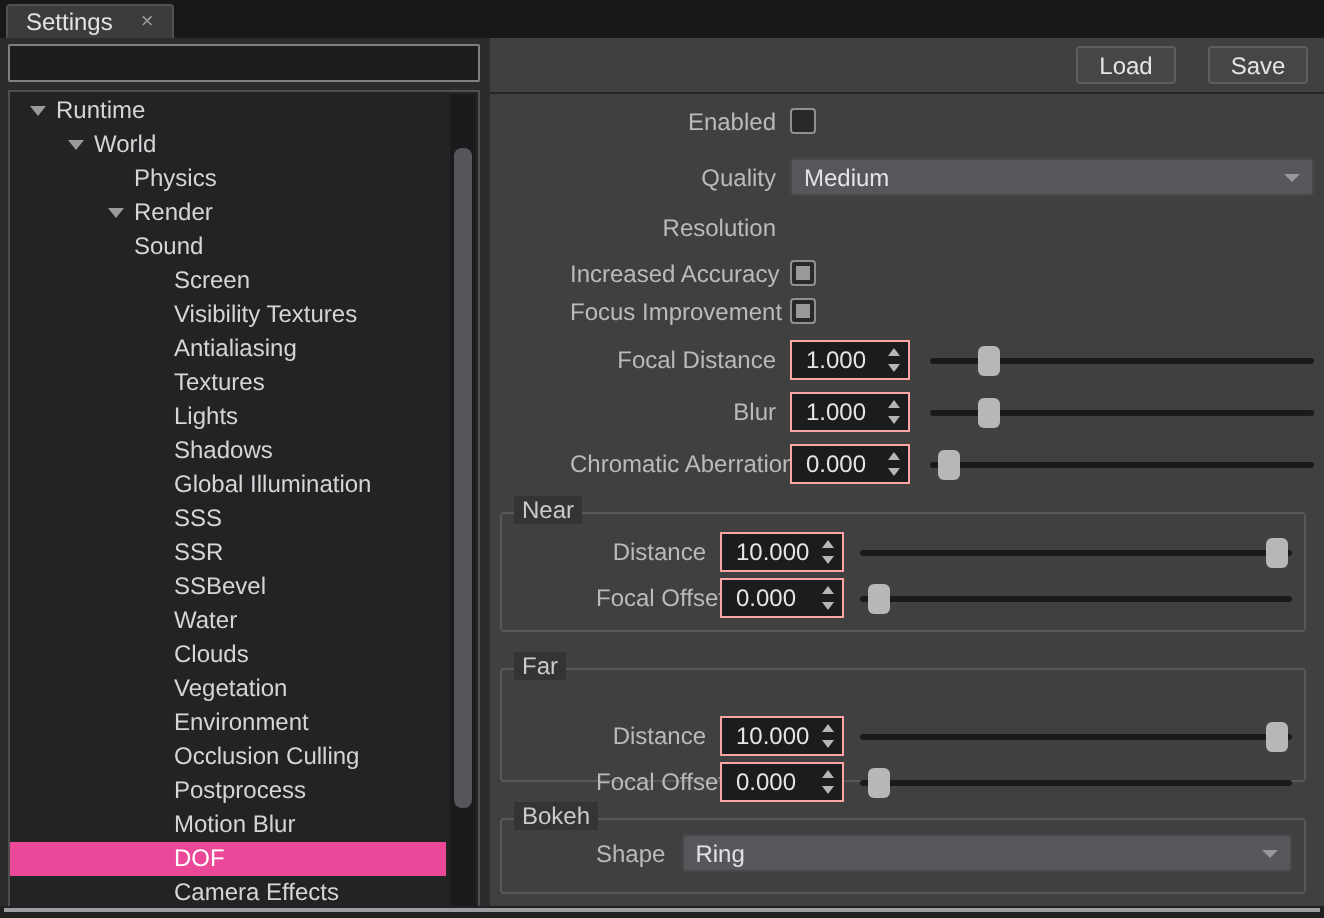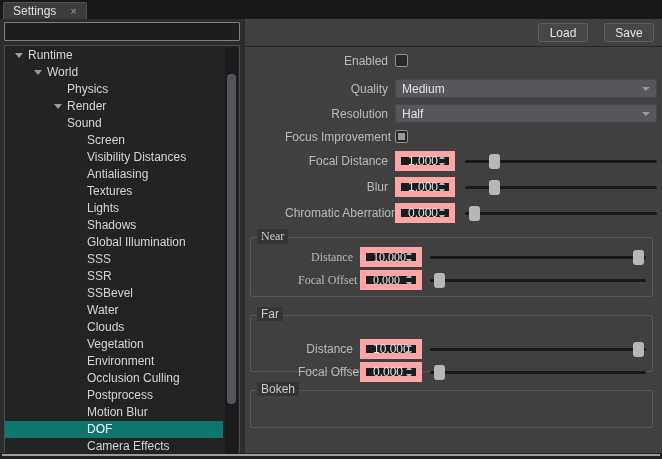--- a/index.html
+++ b/index.html
@@ -26,21 +26,21 @@
     position:absolute; left:4px; top:3px; width:236px; height:19px;
     background:#1c1d1e; border:1px solid #7f8082; border-radius:1px;
     color:#e4e4e4; font-family:"Liberation Sans",sans-serif; font-size:12px; padding:0 5px; outline:none;
   }
   .tree-box {
     position:absolute; left:4px; top:26px; width:236px; height:426px;
     background:#222324; border:1px solid #4e4f51; overflow:hidden;
   }
   .tree-rows { position:absolute; left:0; top:1px; right:16px; }
   .tree-row { height:17px; line-height:17px; display:flex; align-items:center; white-space:nowrap; }
-  .tree-row.selected { background:#0f766e; color:#ffffff; }
+  .tree-row.selected { background:#ec4899; color:#ffffff; }
   .tree-arrow { display:inline-flex; width:18px; min-width:18px; justify-content:center; align-items:center; }
   .tri-dn-s { width:0; height:0; border-left:4px solid transparent; border-right:4px solid transparent; border-top:5px solid #9a9b9d; }
   .p0a { padding-left:5px; }  
   .p1a { padding-left:24px; } 
   .p2a { padding-left:44px; } 
   .p2  { padding-left:62px; } 
   .p3  { padding-left:82px; } 
   .vscroll {
     position:absolute; right:1px; top:1px; bottom:1px; width:13px;
     background:#1a1b1c;
@@ -79,21 +79,21 @@
     display:flex; align-items:center; position:relative; cursor:default;
   }
   .ddval { padding-left:6px; color:#e2e3e5; }
   .ddarrow {
     position:absolute; right:6px; top:7px; width:0; height:0;
     border-left:4px solid transparent; border-right:4px solid transparent; border-top:4px solid #96989b;
   }
   
   .sprow { height:20px; }
   .spin {
-    width:60px; min-width:60px; height:20px; background:#1b1c1d; border:6px solid #fca5a5;
+    width:60px; min-width:60px; height:20px; background:#1b1c1d; border:1px solid #fca5a5;
     display:flex; align-items:center; position:relative; cursor:default;
   }
   .grp .spin { width:62px; min-width:62px; }
   .spinval { padding-left:7px; color:#e6e6e6; }
   .spinbtns {
     position:absolute; right:4px; top:0; height:100%;
     display:flex; flex-direction:column; justify-content:center; gap:4px;
   }
   .tri-up { width:0; height:0; border-left:3px solid transparent; border-right:3px solid transparent; border-bottom:4px solid #b4b6b8; }
   .tri-dn { width:0; height:0; border-left:3px solid transparent; border-right:3px solid transparent; border-top:4px solid #b4b6b8; }
@@ -103,21 +103,21 @@
   .track { position:absolute; left:0; right:0; top:9px; height:3px; background:#1a1a1b; border-radius:2px; }
   .handle { position:absolute; top:3px; width:11px; height:15px; background:#b6b7b9; border-radius:3px; }
   
   .grp {
     position:relative; margin:0 4px 0 5px;
     border:1px solid #57585a; border-radius:2px;
   }
   .grp-title {
     position:absolute; top:-9px; left:6px; background:#333436; padding:0 4px; color:#c9cacc;
   }
-  .grp-near { margin-top:14px; height:60px; padding:9px 6px 8px 7px;font-family:Liberation Serif, serif; }
+  .grp-near { margin-top:14px; height:60px; padding:9px 6px 8px 7px; }
   .grp-far  { margin-top:18px; height:57px; padding:23px 6px 6px 7px; }
   .grp-bokeh{ margin-top:18px; height:38px; padding:7px 6px 12px 7px; }
   .grp .lbl { width:55px; min-width:55px; }
   .grp .row + .row { margin-top:3px; }
   .shape-lbl { margin-right:8px; color:#b9babc; padding-left:0; white-space:nowrap; }
   
   .mb12{margin-bottom:12px}.mb6{margin-bottom:6px}.mb7{margin-bottom:7px}.mb8{margin-bottom:8px}
   
   .bottom-edge { position:absolute; left:0; top:453px; width:662px; height:6px; background:#202021; }
   .bottom-line { margin:1px 2px 0 2px; height:2px; background:#9c9da0; }
@@ -157,21 +157,21 @@
           </span>
           <span>Render</span>
         </div>
       <div class="tree-row p2">
           <span>Sound</span>
         </div>
       <div class="tree-row p3">
           <span>Screen</span>
         </div>
       <div class="tree-row p3">
-          <span>Visibility Distances</span>
+          <span>Visibility Textures</span>
         </div>
       <div class="tree-row p3">
           <span>Antialiasing</span>
         </div>
       <div class="tree-row p3">
           <span>Textures</span>
         </div>
       <div class="tree-row p3">
           <span>Lights</span>
         </div>
@@ -240,26 +240,28 @@
     <div class="row ddrow mb6">
       <span class="lbl">Quality</span>
       <div class="dd">
         <span class="ddval">Medium</span>
         <span class="ddarrow"></span>
       </div>
     </div>
 
     <div class="row ddrow mb7">
       <span class="lbl">Resolution</span>
-      <div class="dd">
-        <span class="ddval">Half</span>
-        <span class="ddarrow"></span>
-      </div>
-    </div>
-
+    </div>
+
+    <div class="row cbrow mb6">
+      <span class="lbl">Increased Accuracy</span>
+      <span class="checkbox checked">
+          <span class="inner"></span>
+        </span>
+    </div>
 
     <div class="row cbrow mb8">
       <span class="lbl">Focus Improvement</span>
       <span class="checkbox checked">
           <span class="inner"></span>
         </span>
     </div>
 
     <div class="row sprow mb6">
       <span class="lbl">Focal Distance</span>
@@ -365,20 +367,27 @@
         </div>
         <div class="slider">
           <div class="track"></div>
           <div class="handle" style="left: calc(2% - 0.22px);"></div>
         </div>
       </div>
     </div>
 
     <div class="grp grp-bokeh">
       <span class="grp-title">Bokeh</span>
+      <div class="row ddrow">
+        <span class="shape-lbl">Shape</span>
+        <div class="dd">
+          <span class="ddval">Ring</span>
+          <span class="ddarrow"></span>
+        </div>
+      </div>
     </div>
 
   </div>
 </div>
 
 <div class="bottom-edge">
   <div class="bottom-line"></div>
 </div>
 
 </body></html>

